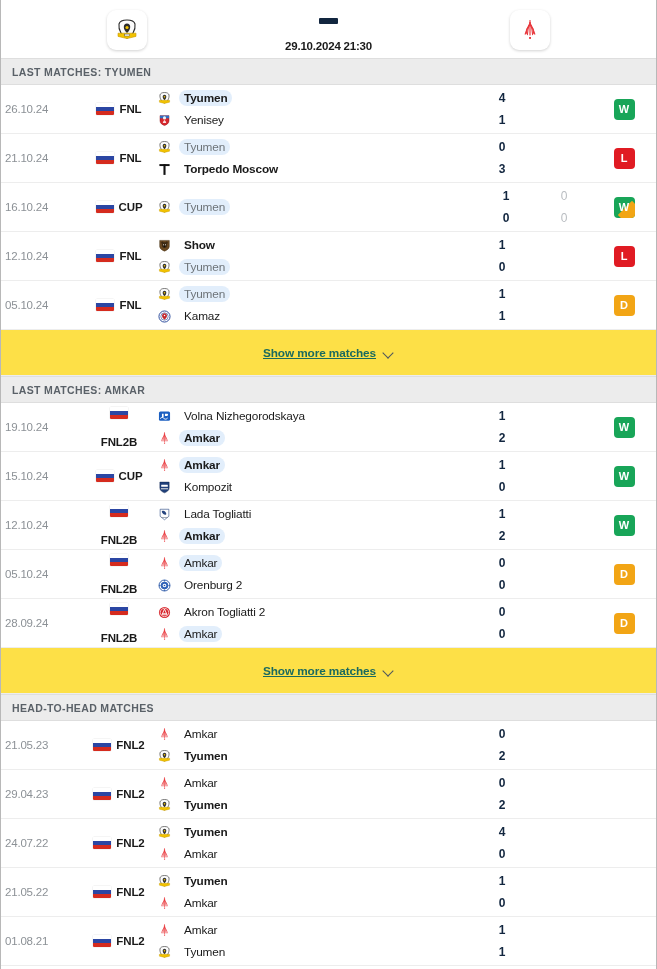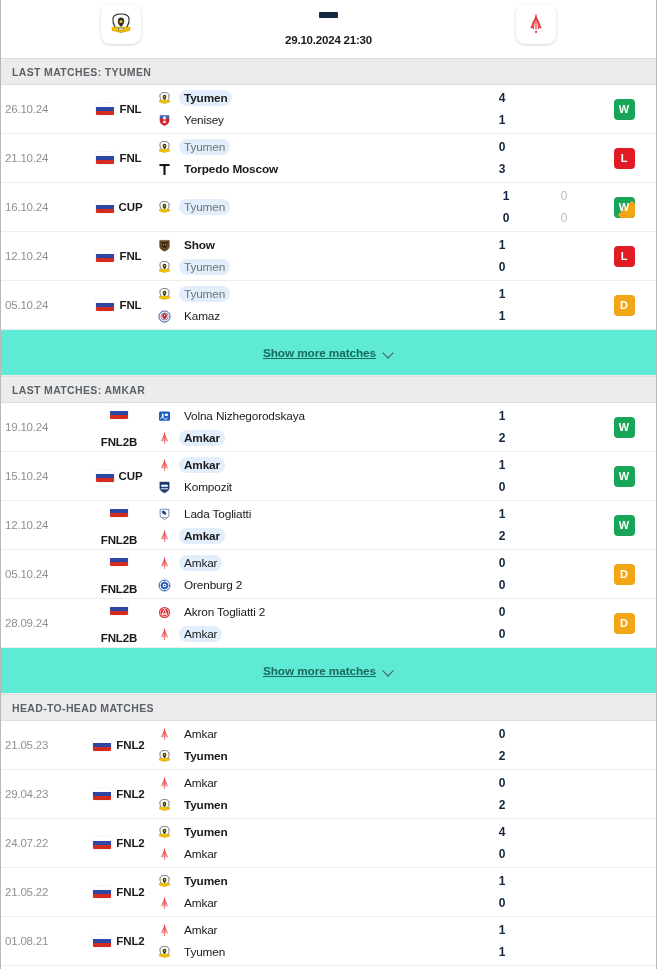--- a/index.html
+++ b/index.html
@@ -21,21 +21,21 @@
     position: relative;
     background: #fff;
   }
 
   
   .match-header {
     height: 58px;
     display: flex;
     align-items: flex-start;
     justify-content: space-between;
-    padding: 0;
+    padding: 6px;
     background: #fff;
     position: relative;
   }
   .team-block {
     width: 240px;
     display: flex;
     justify-content: center;
     padding-top: 4px;
   }
   .team-logo-box {
@@ -212,21 +212,21 @@
     transform: rotate(45deg);
   }
   .badge span { position: relative; z-index: 2; }
 
   
   .show-more-wrap {
     height: 46px;
     display: flex;
     align-items: center;
     justify-content: center;
-    background: #5eead4;
+    background: #fde047;
     border-bottom: 1px solid #ededed;
   }
   .show-more {
     display: inline-flex;
     align-items: center;
     gap: 7px;
     cursor: pointer;
   }
   .show-more-text {
     font-size: 11.8px;

